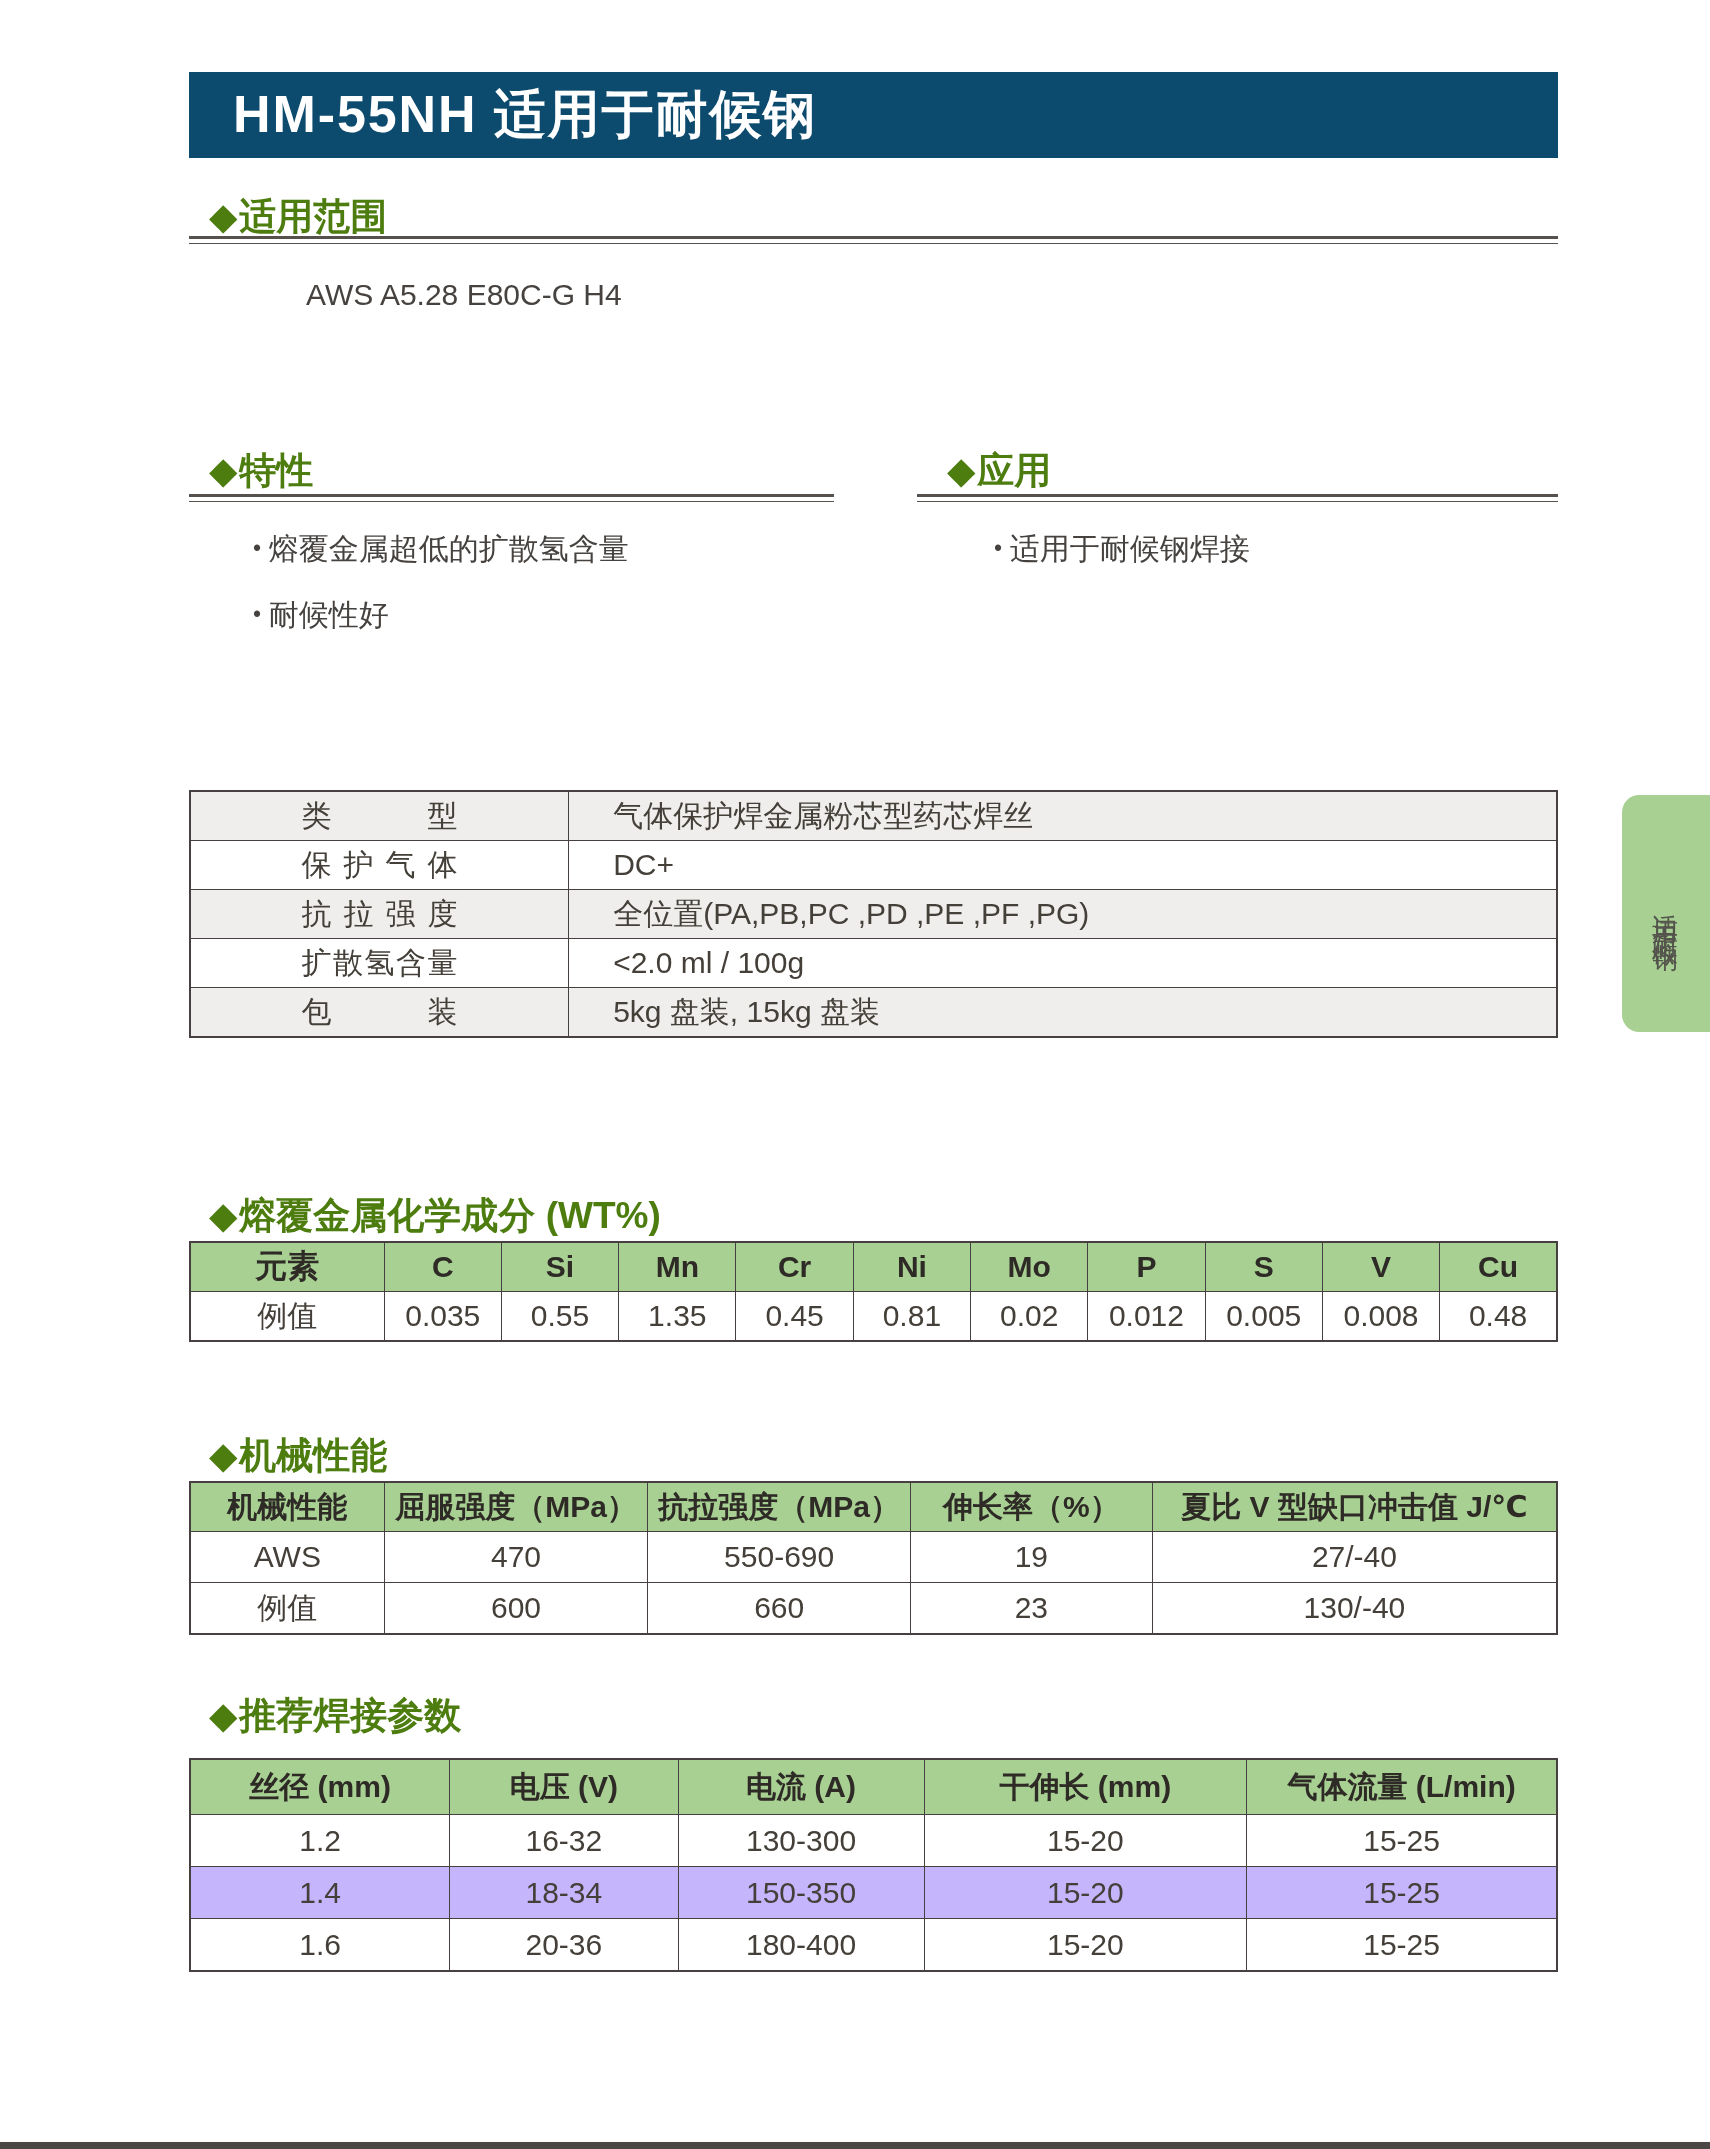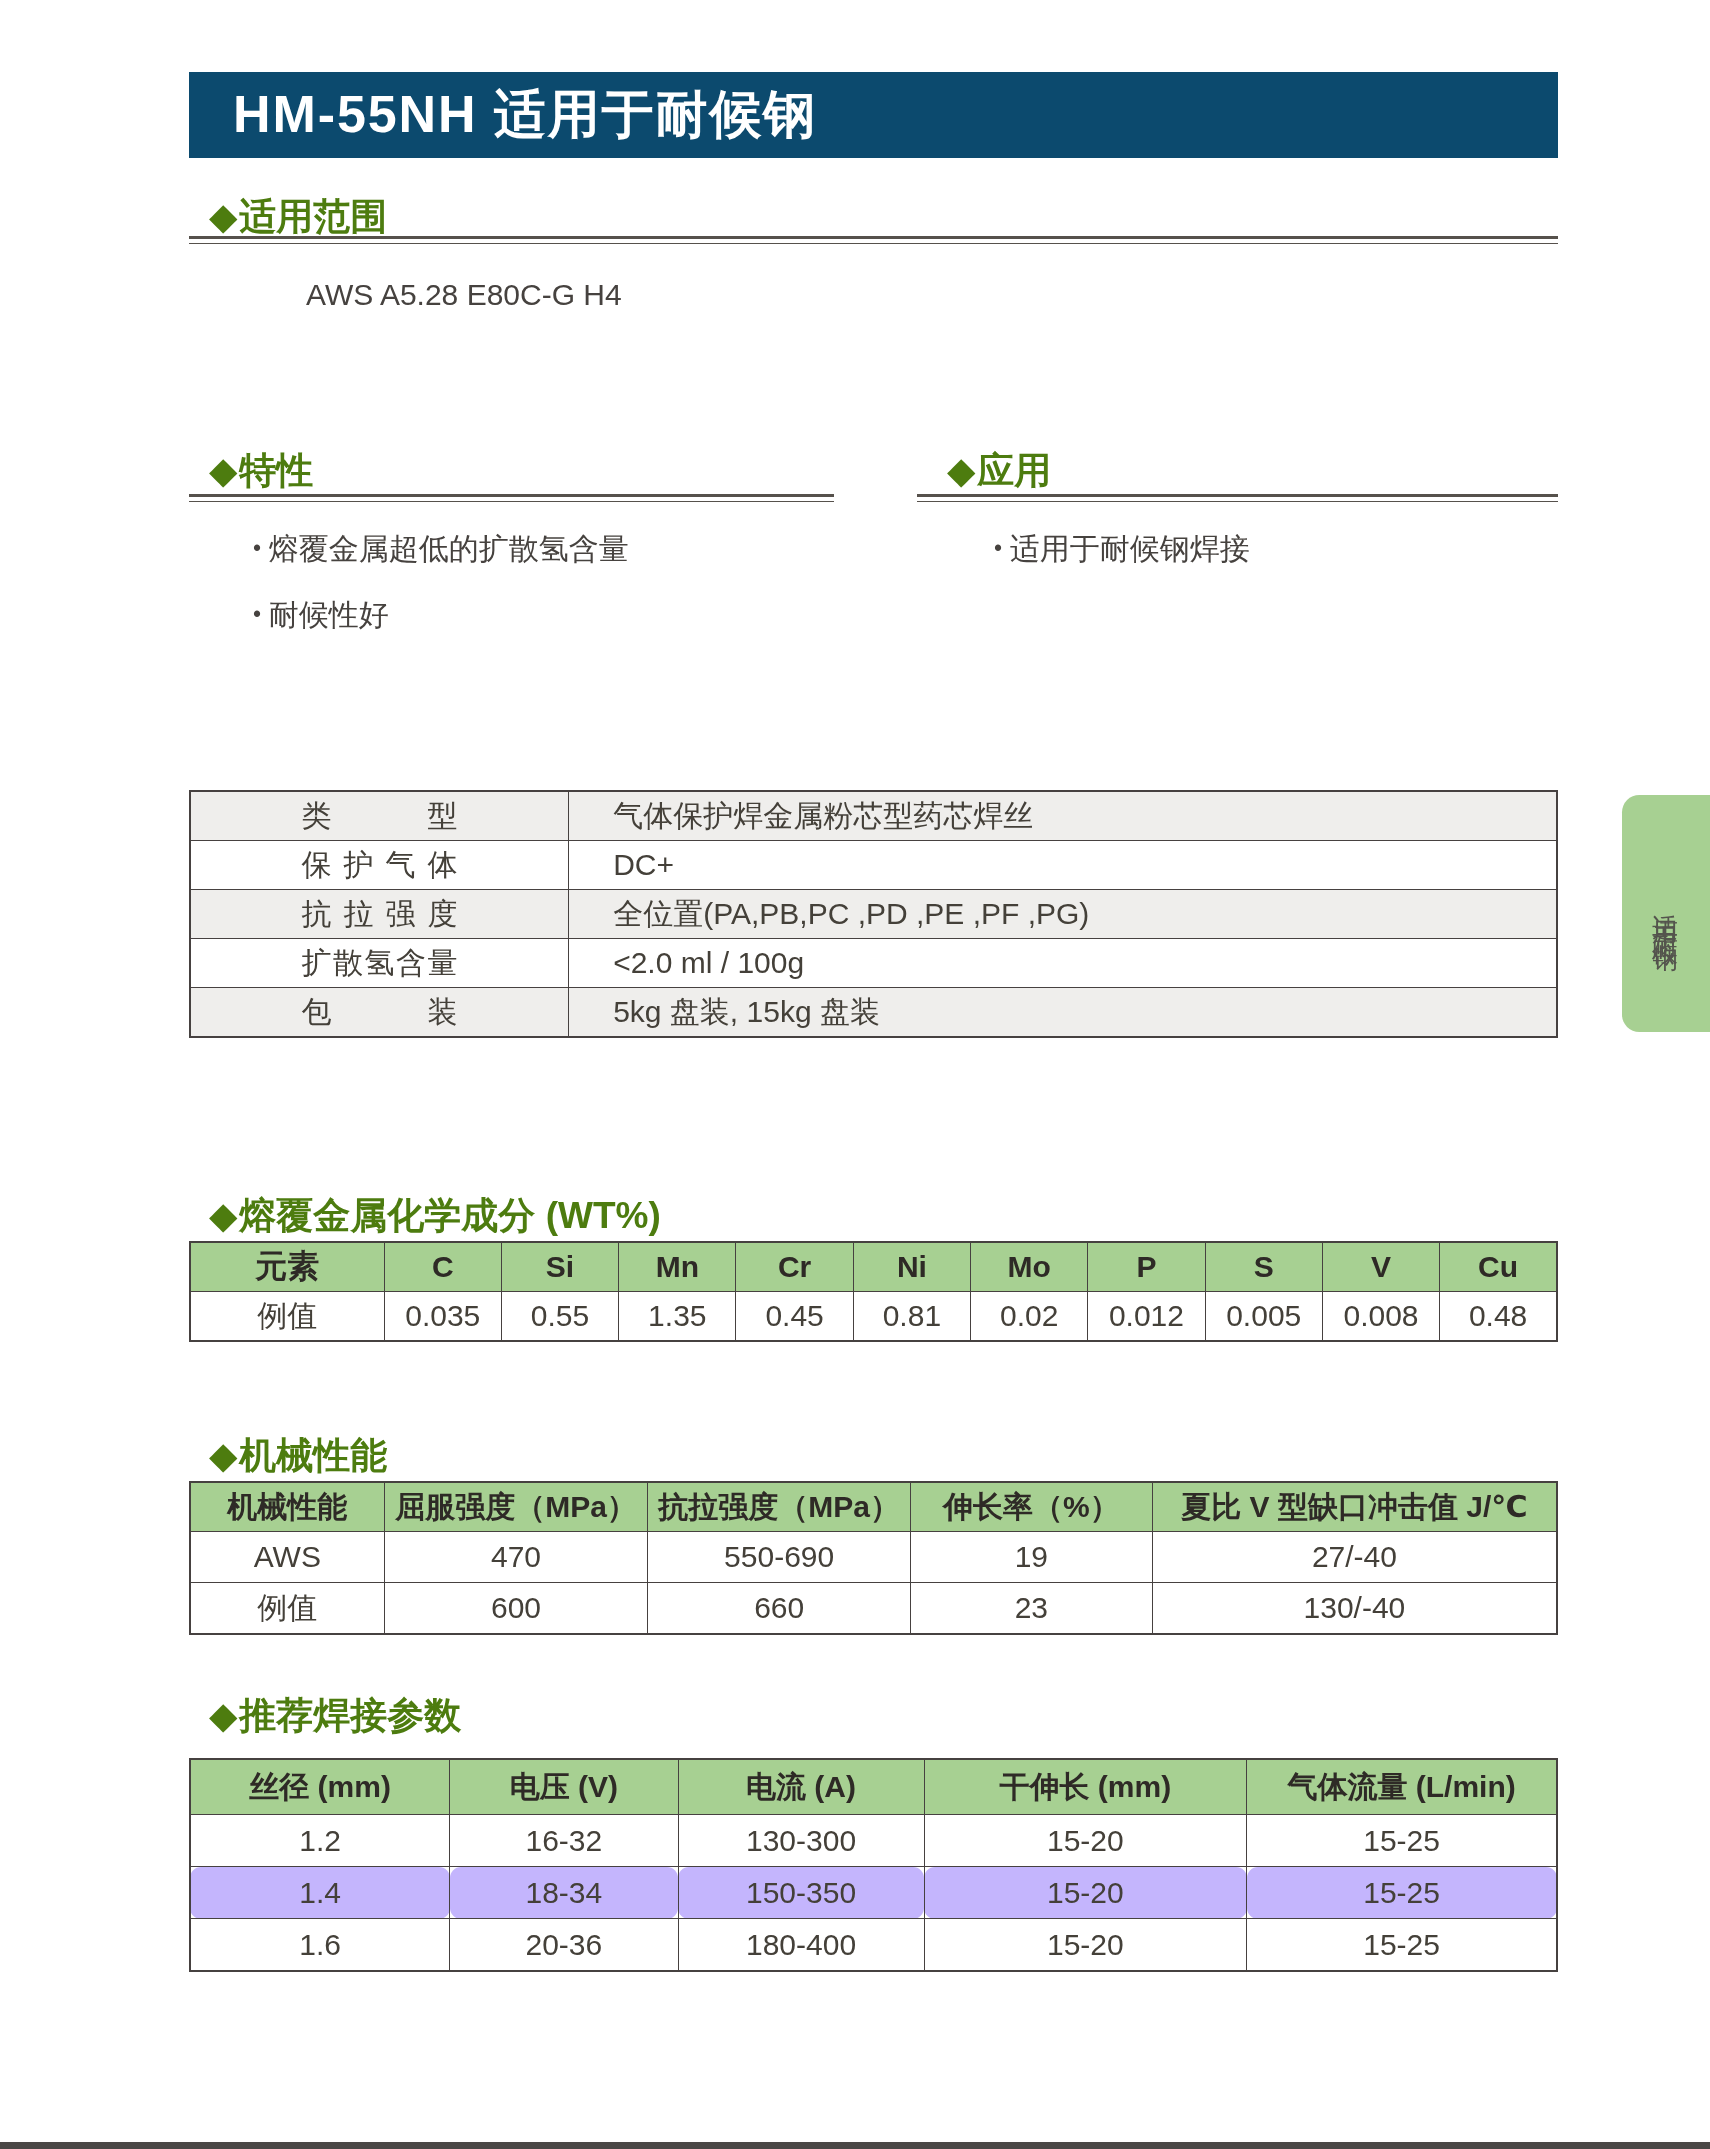--- a/index.html
+++ b/index.html
@@ -43,21 +43,21 @@
   #chem-table { left:189px; top:1241px; width:1369px; }
   #mech-table { left:189px; top:1481px; width:1369px; }
   #weld-table { left:189px; top:1758px; width:1369px; }
   #spec-table td { height:48px; }
   #spec-table tbody tr:nth-child(odd) td { background:#efeeec; }
   #spec-table td:last-child { text-align:left; padding-left:44px; }
   .jlabel { width:156px; margin:0 auto; text-align:justify; text-align-last:justify; }
   #chem-table th { height:48px; } #chem-table td { height:48px; }
   #chem-table thead th:first-child { font-size:32px; }
   #mech-table th { height:48px; } #mech-table td { height:50px; }
-  #weld-table th { height:54px; } #weld-table td { height:51px;border-radius:11px; }
+  #weld-table th { height:54px; } #weld-table td { height:51px; }
   #weld-table tbody tr:nth-child(2) td { background:#c4b5fd; }
   
   #side-tab {
     position:absolute; left:1622px; top:795px; width:88px; height:237px;
     background:#a7d092; border-radius:17.3px 0 0 17.3px;
     display:flex; align-items:center; justify-content:center;
   }
   #side-tab span {
     writing-mode:vertical-rl; font-size:26px; color:#54544d; letter-spacing:6.7px;
   }

